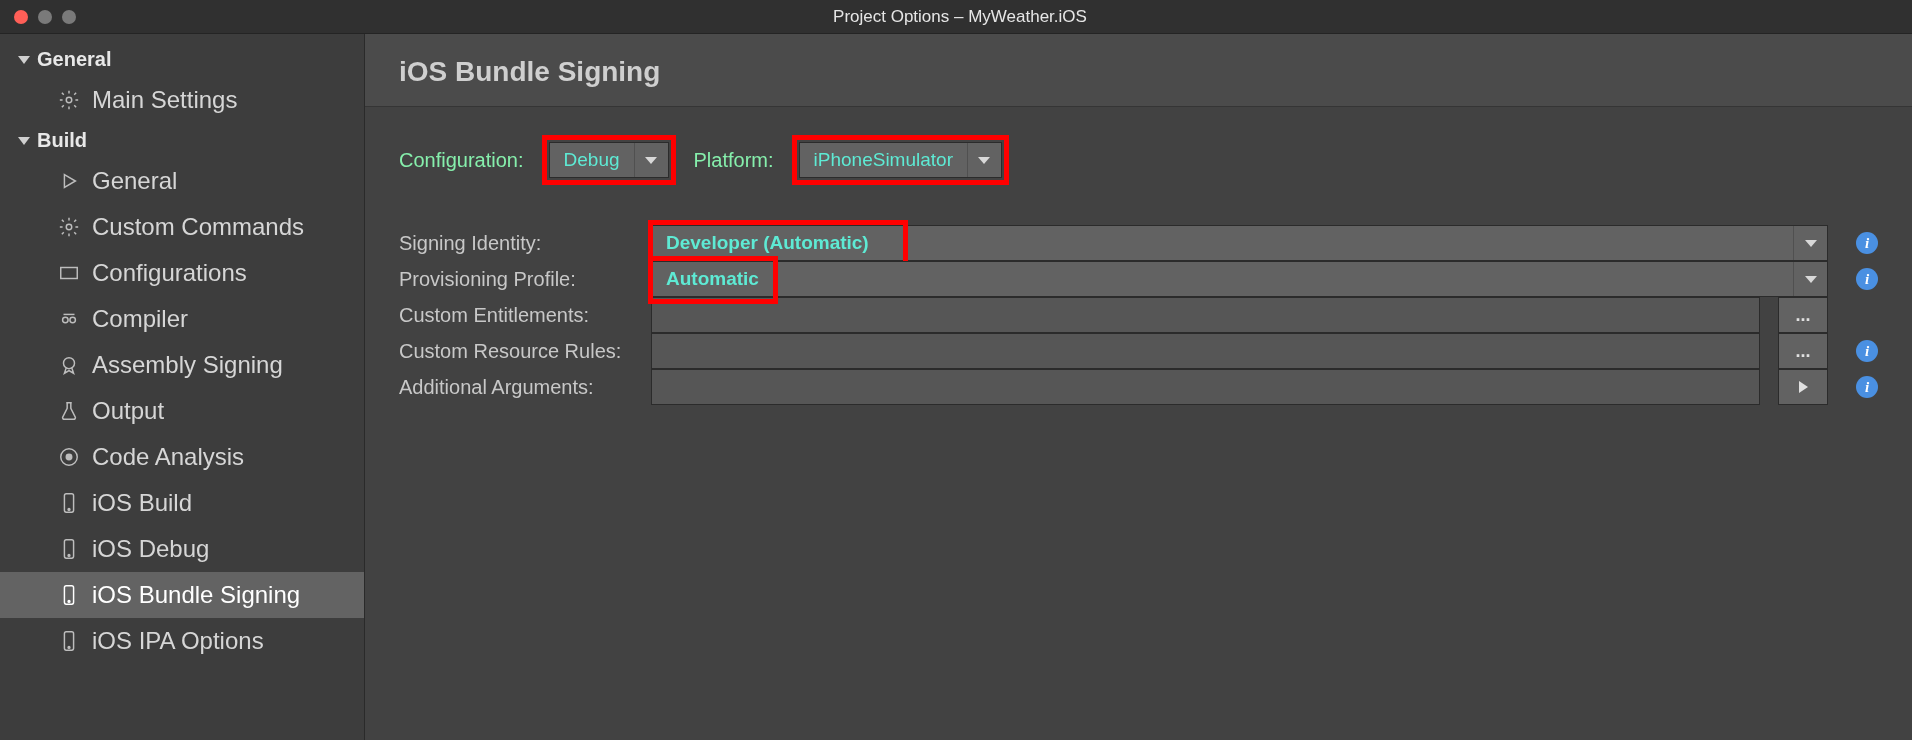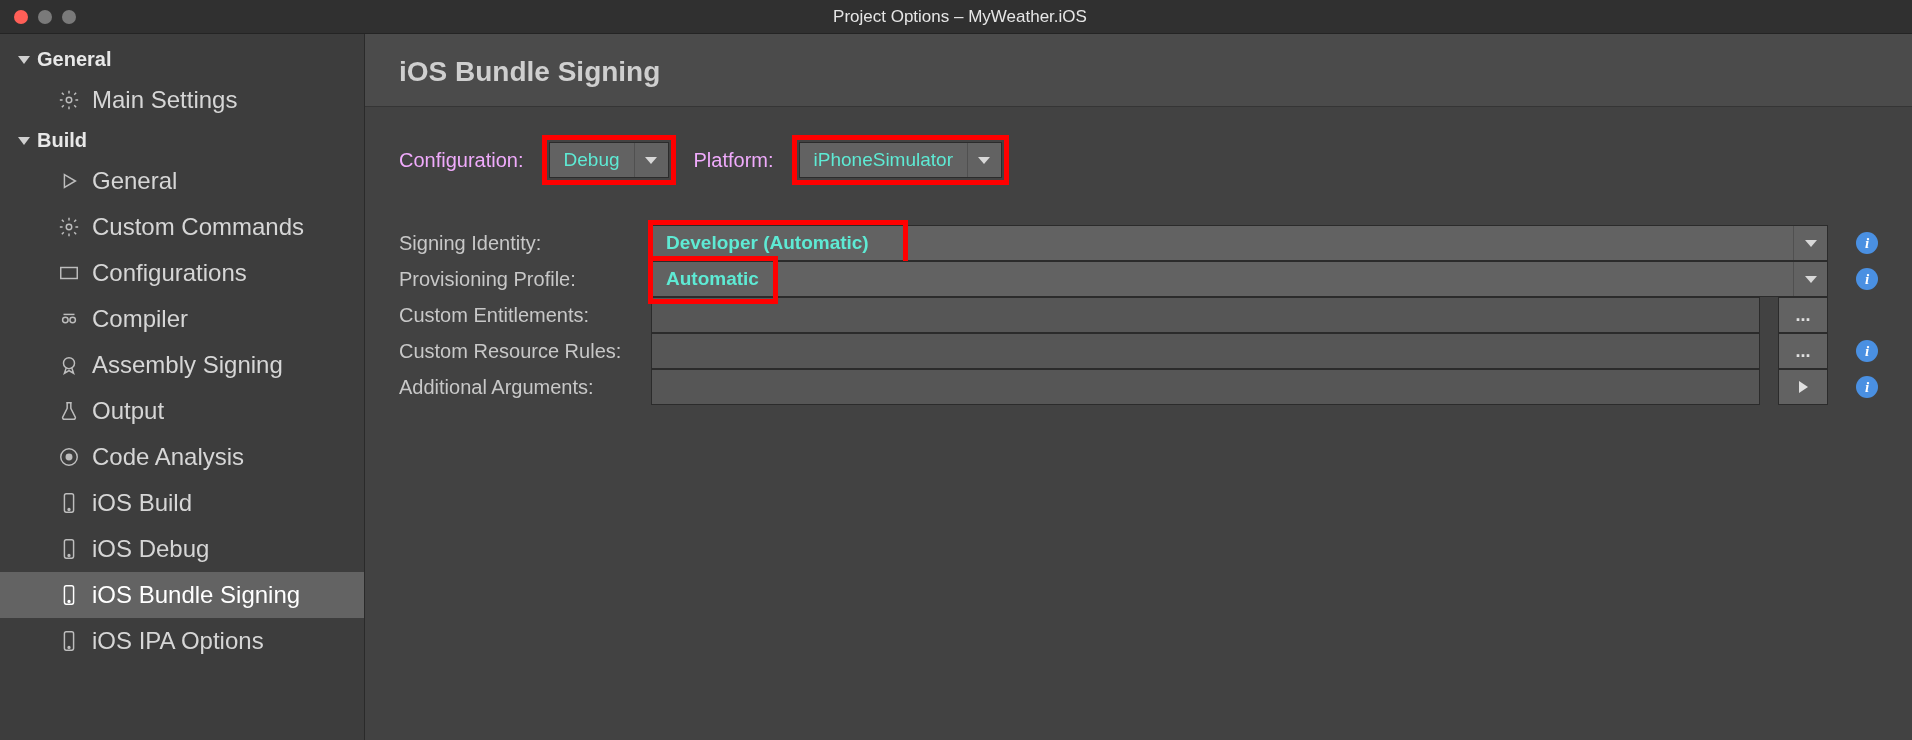--- a/index.html
+++ b/index.html
@@ -26,21 +26,21 @@
   .icon { width:22px; height:22px; display:flex; align-items:center; justify-content:center; color:#bdbdbd; flex-shrink:0;}
   .icon svg{width:22px;height:22px;stroke:#bdbdbd;fill:none;stroke-width:1.6;}
 
   
   .header { background:#4b4b4b; padding:22px 34px 18px; border-bottom:1px solid #353535;}
   .header h1 { font-size:28px; font-weight:700; color:#cfcfcf; }
   .content { padding:28px 34px; }
 
   .row { display:flex; align-items:center; gap:18px; }
   .row.top { margin-bottom:40px; }
-  .label { font-size:20px; color:#f0abfc; }
+  .label { font-size:20px; color:#86efac; }
   .fixedlabel { width:234px; font-size:20px; color:#c8c8c8; }
 
   .select { display:flex; align-items:center; background:#626262; border:1px solid #2b2b2b; height:36px;}
   .select .val { padding:0 14px; font-size:19px; color:#5eead4; display:flex; align-items:center; height:100%;}
   .select .arrow { width:34px; height:100%; display:flex; align-items:center; justify-content:center; border-left:1px solid #505050;}
   .select .arrow .tri { width:0;height:0;border-left:6px solid transparent;border-right:6px solid transparent;border-top:7px solid #d8d8d8;}
   .select.full { flex:1; }
   .select.full .val{flex:1; font-weight:600;}
   .hl-box { border:5px solid #ff0000; padding:2px; display:inline-flex;}
 

